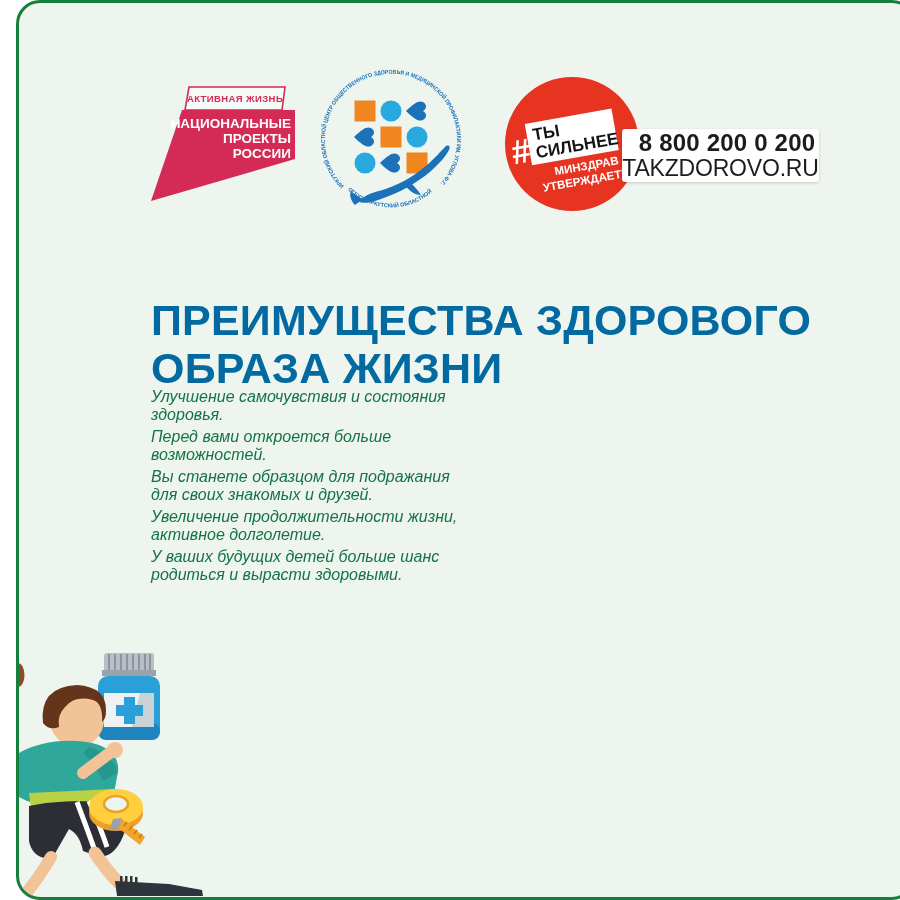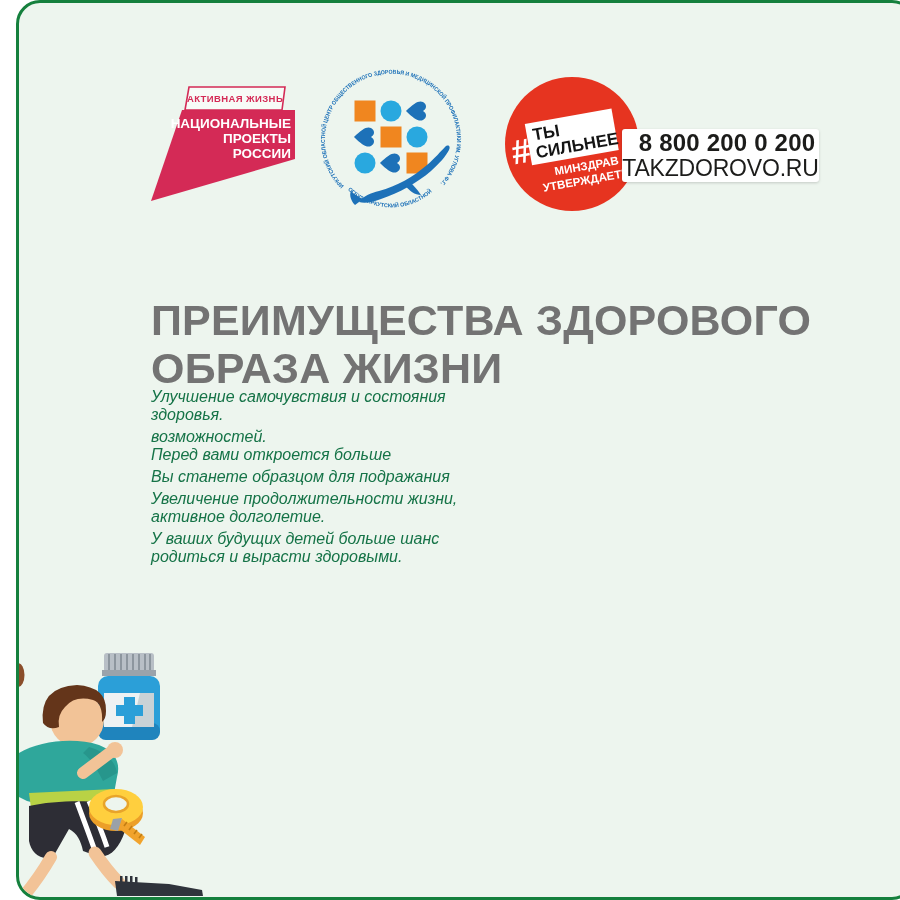--- a/index.html
+++ b/index.html
@@ -10,21 +10,21 @@
   
   #np-logo{left:130px;top:76px;width:152px;height:126px;}
   #center-logo{left:286px;top:58px;width:172px;height:156px;}
   #badge-logo{left:482px;top:72px;width:142px;height:138px;}
   #contact-card{left:603px;top:126px;width:197px;height:53px;background:#ffffff;
     border-radius:3px;box-shadow:0 1px 3px rgba(0,0,0,.18);
     display:flex;flex-direction:column;align-items:center;justify-content:center;}
   #contact-card .phone{font-size:24px;font-weight:700;color:#1c1c1a;letter-spacing:.2px;line-height:26px;margin-left:13px;}
   #contact-card .site{font-size:23px;font-weight:400;color:#1c1c1a;letter-spacing:-.2px;line-height:25px;}
   
-  #page-title{left:132px;top:293px;color:#737373;font-size:43px;font-weight:700;
+  #page-title{left:132px;top:293px;color:#0369a1;font-size:43px;font-weight:700;
     line-height:48px;letter-spacing:.2px;white-space:nowrap;}
   #benefits{left:132px;top:381px;width:720px;color:#157347;font-style:italic;}
   #benefits p{margin:0 0 4px 0;font-size:36px;line-height:40px;letter-spacing:.4px;}
   
   #illustration{left:0px;top:620px;width:240px;height:277px;}
   svg text{font-family:"Liberation Sans","DejaVu Sans",sans-serif;}
 </style>
 </head>
 <body>
 
@@ -96,26 +96,27 @@
   </div>
 
   <div id="benefits" class="abs">
     <p>
       </p>
       <div>Улучшение самочувствия и состояния</div>
       <div>здоровья.</div>
     <p></p>
     <p>
       </p>
+      <div>Перед вами откроется больше</div>
       <div>возможностей.</div>
-      <div>Перед вами откроется больше</div>
     <p></p>
     <p>
       </p>
       <div>Вы станете образцом для подражания</div>
+      <div>для своих знакомых и друзей.</div>
     <p></p>
     <p>
       </p>
       <div>Увеличение продолжительности жизни,</div>
       <div>активное долголетие.</div>
     <p></p>
     <p>
       </p>
       <div>У ваших будущих детей больше шанс</div>
       <div>родиться и вырасти здоровыми.</div>

